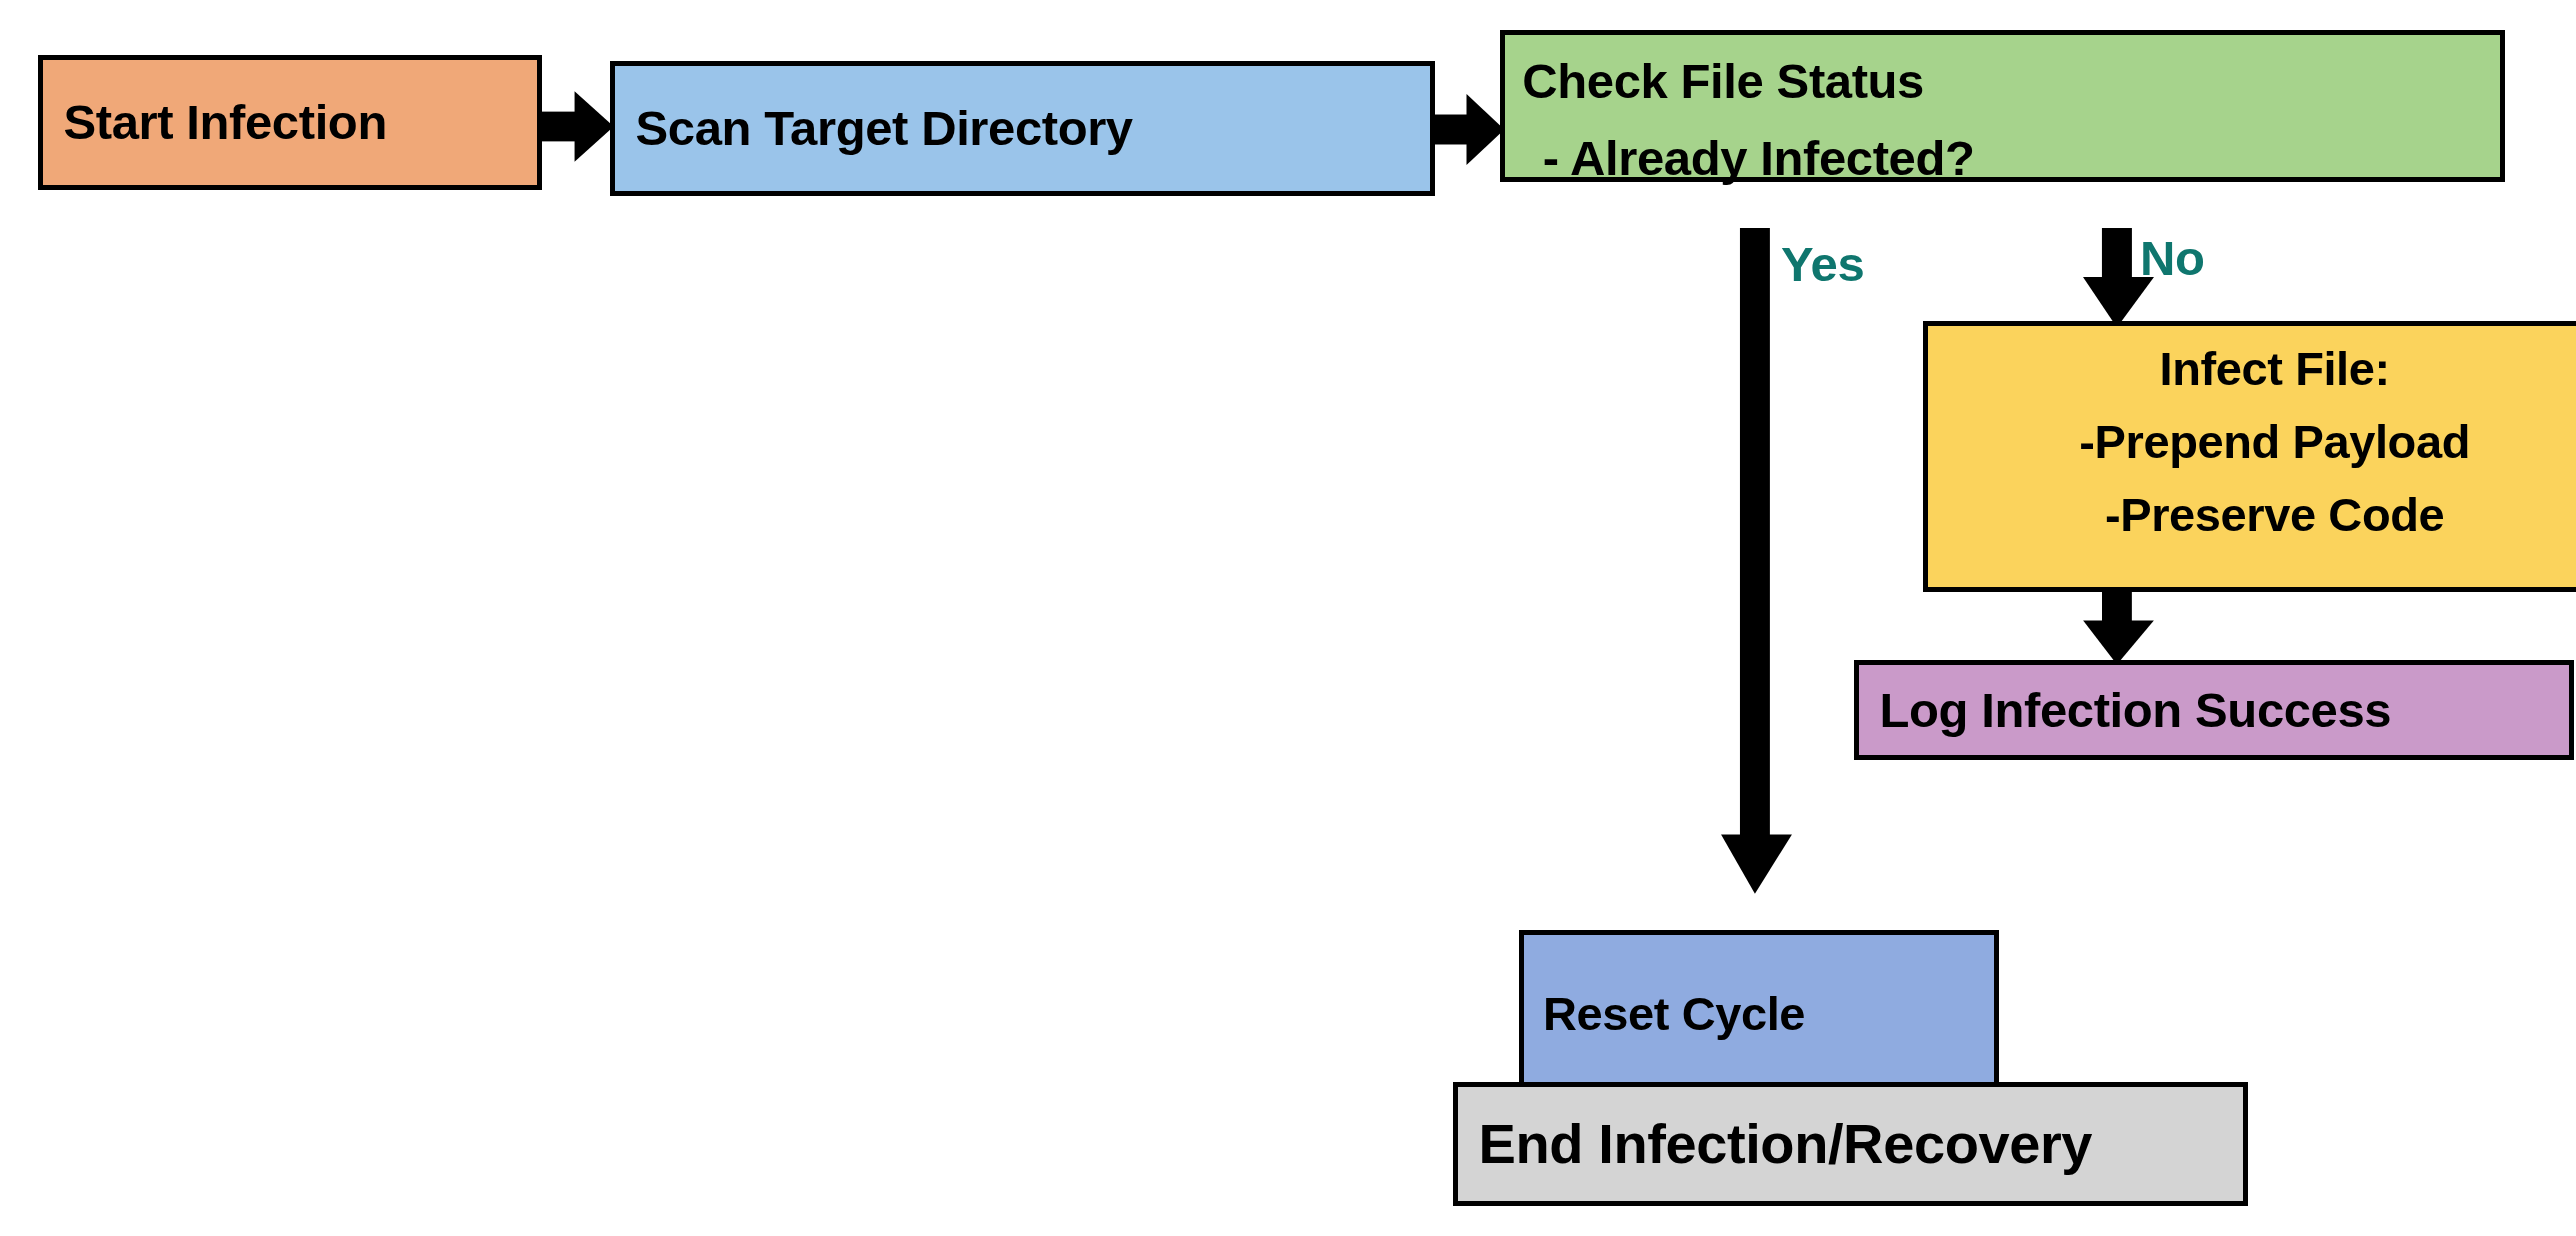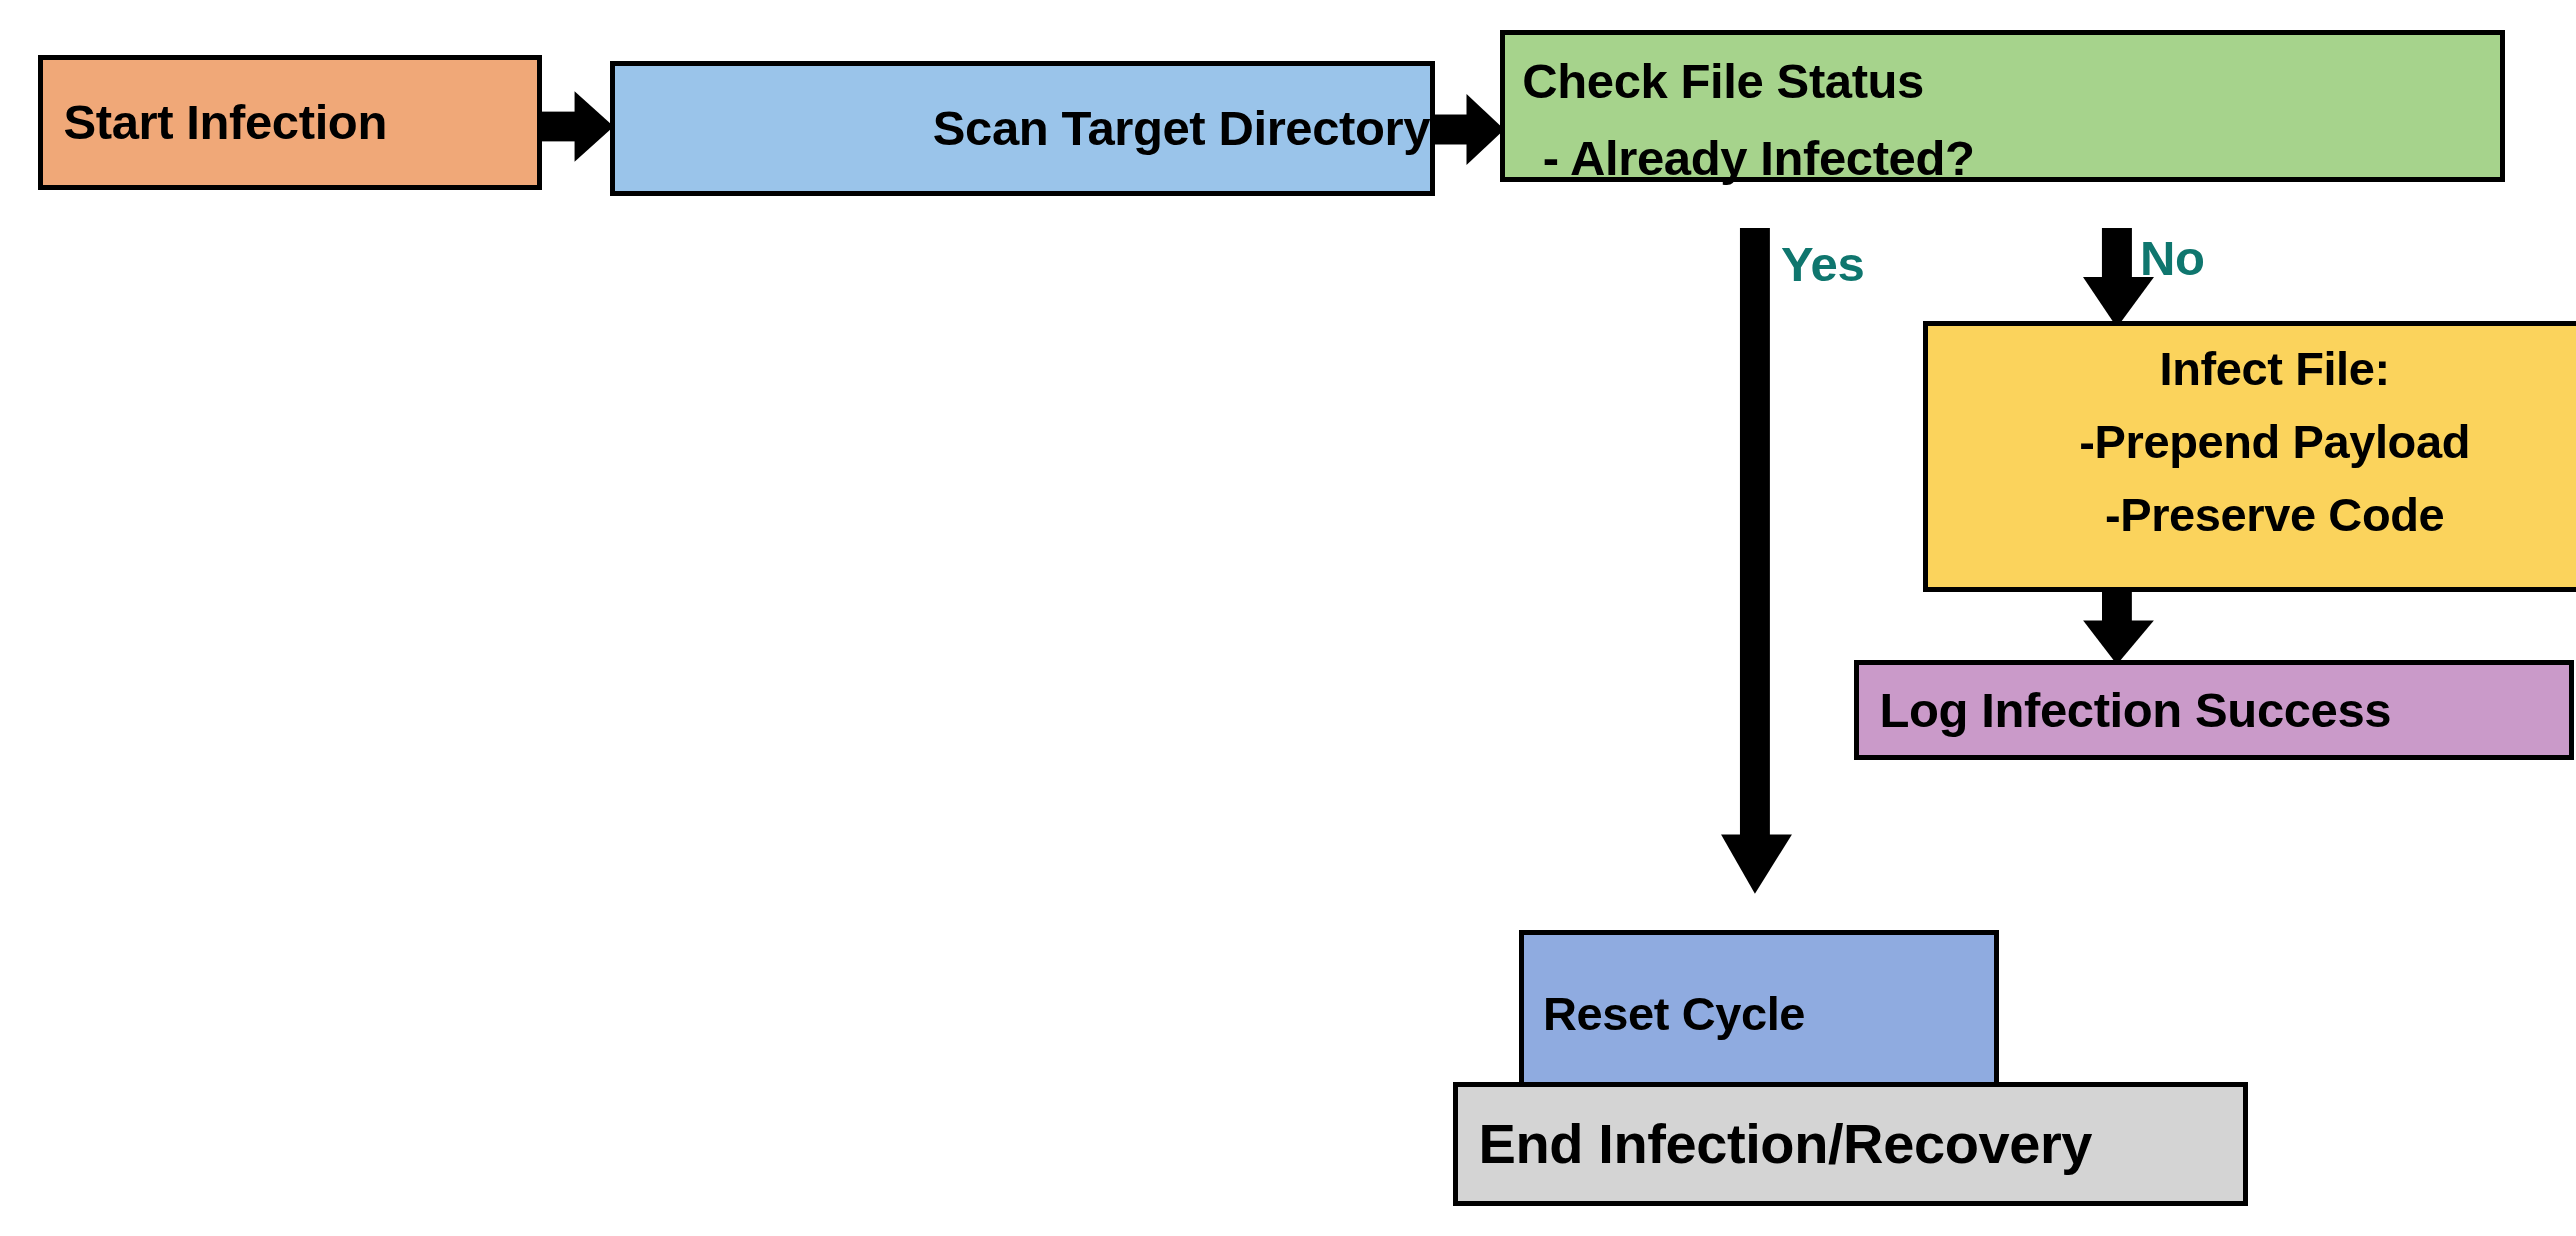--- a/index.html
+++ b/index.html
@@ -44,21 +44,21 @@
     font-size: 49px;
     padding-left: 20.5px;
     align-items: flex-start;
     margin-left: 8px;
   }
   #node-scan {
     left: 610px; top: 61px; width: 825px; height: 135px;
     background: #9AC4EA;
     font-size: 49px;
     padding-left: 20.5px;
-    align-items: flex-end;
+    align-items: flex-start;
   }
   #node-check {
     left: 1500px; top: 30px; width: 1005px; height: 152px;
     background: #A6D38C;
     font-size: 49px;
     padding-left: 17.3px;
     justify-content: flex-start;
     padding-top: 19px;
   }
   #node-check .line + .line { margin-top: 22px; padding-left: 20.5px; }

